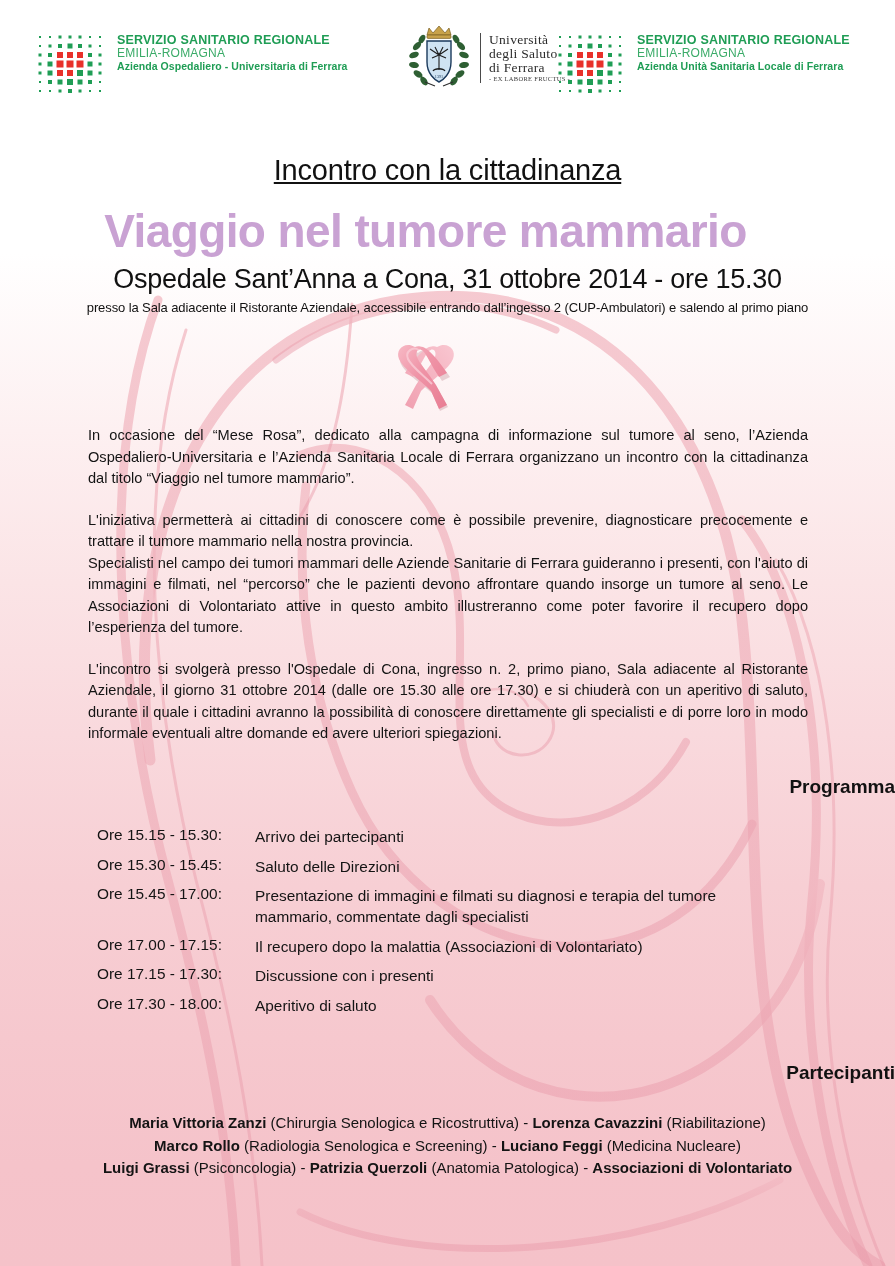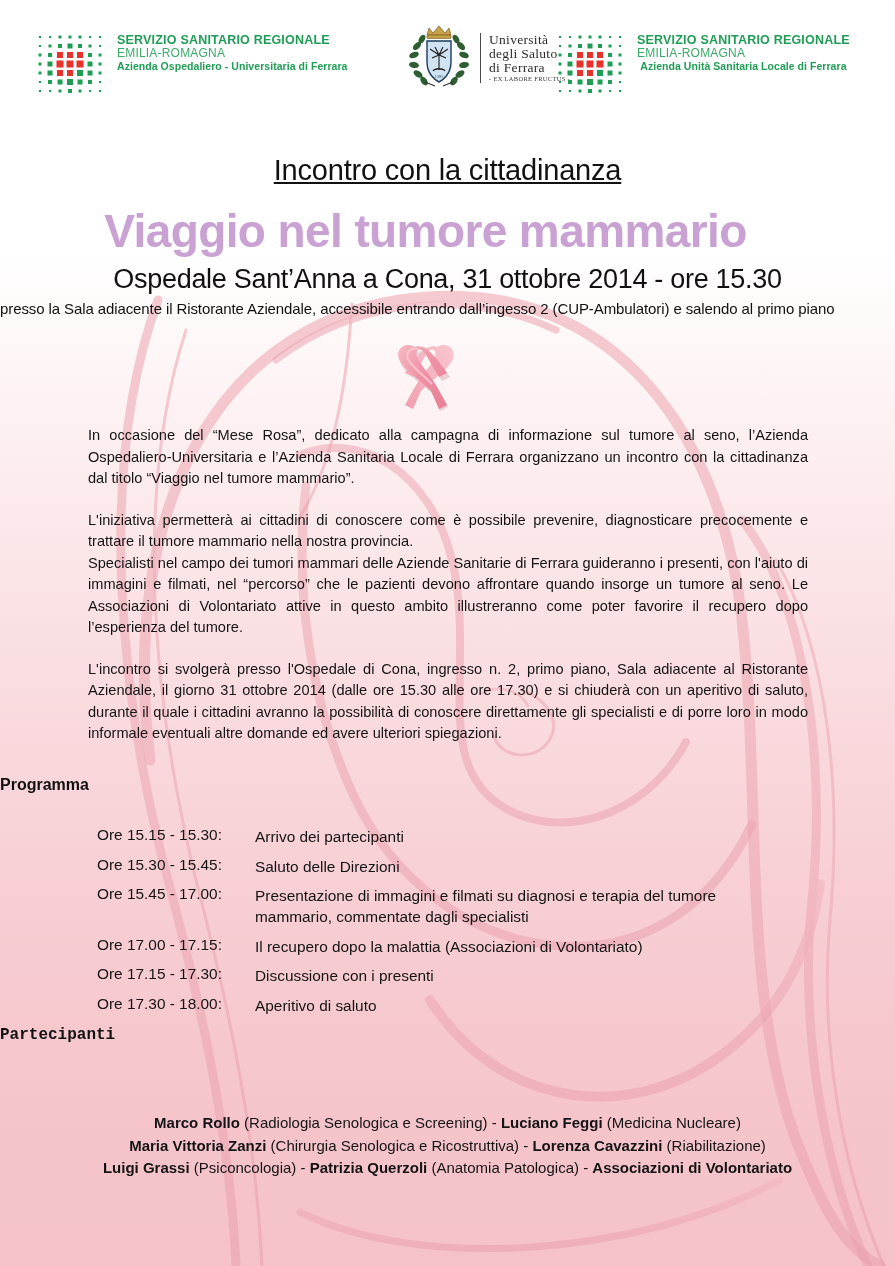--- a/index.html
+++ b/index.html
@@ -101,21 +101,20 @@
     color: #3aab68;
     font-size: 12px;
     letter-spacing: 0.2px;
   }
   .ssr-l3 {
     color: #1f9d55;
     font-weight: bold;
     font-size: 10.5px;
     letter-spacing: 0.05px;
     padding-top: 1px;
-    text-align: center;
   }
 
   
   .logo-center {
     position: absolute;
     left: 388px;
     top: 22px;
     display: flex;
     align-items: center;
   }
@@ -155,21 +154,22 @@
   }
   .t-sub {
     position: absolute; top: 264px; left: 0; width: 895px;
     text-align: center;
     font-size: 27px;
     color: #111;
     letter-spacing: -0.3px;
   }
   .t-note {
     position: absolute; top: 300px; left: 0; width: 895px;
-    font-size: 15px;
+    text-align: center;
+    font-size: 13px;
     color: #111;
     letter-spacing: -0.1px;
   }
 
   
   .ribbon-wrap {
     position: absolute;
     left: 383px;
     top: 336px;
     width: 90px;
@@ -189,28 +189,28 @@
     line-height: 21.5px;
     text-align: justify;
   }
   .body-copy p { margin: 0 0 20px 0; }
   .body-copy p:last-child { margin-bottom: 0; }
 
   
   .section-title {
     position: absolute;
     left: 0; width: 895px;
-    text-align: left;
-    font-size: 16px;
+    text-align: right;
+    font-size: 19px;
     font-weight: bold;
     color: #111;
     z-index: 3;
   }
   #programma-title { top: 776px; }
-  #partecipanti-title { top: 1026px; font-family: Liberation Mono, monospace; }
+  #partecipanti-title { top: 1062px; }
 
   .program {
     position: absolute;
     left: 97px;
     top: 826px;
     width: 700px;
     z-index: 3;
     color: #141414;
     font-size: 15.4px;
   }
@@ -709,18 +709,18 @@
         <div class="prog-desc">Discussione con i presenti</div>
       </div>
       <div class="prog-row">
         <div class="prog-time">Ore 17.30 - 18.00:</div>
         <div class="prog-desc">Aperitivo di saluto</div>
       </div>
     </div>
 
   <div class="section-title" id="partecipanti-title">Partecipanti</div>
   <div class="participants" id="participants-list">
+      <div><span class="b">Maria Vittoria Zanzi</span><span> (Chirurgia Senologica e Ricostruttiva) - </span><span class="b">Lorenza Cavazzini</span><span> (Riabilitazione)</span></div>
       <div><span class="b">Marco Rollo</span><span> (Radiologia Senologica e Screening) - </span><span class="b">Luciano Feggi</span><span> (Medicina Nucleare)</span></div>
-      <div><span class="b">Maria Vittoria Zanzi</span><span> (Chirurgia Senologica e Ricostruttiva) - </span><span class="b">Lorenza Cavazzini</span><span> (Riabilitazione)</span></div>
       <div><span class="b">Luigi Grassi</span><span> (Psiconcologia) - </span><span class="b">Patrizia Querzoli</span><span> (Anatomia Patologica) - </span><span class="b">Associazioni di Volontariato</span></div>
     </div>
 
 </div>
 
 </body></html>

